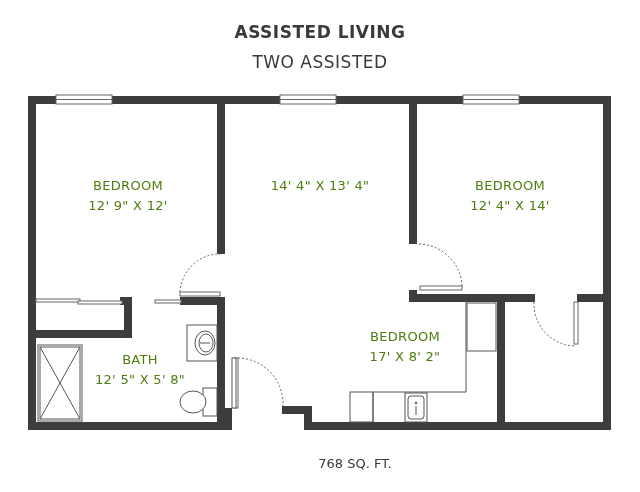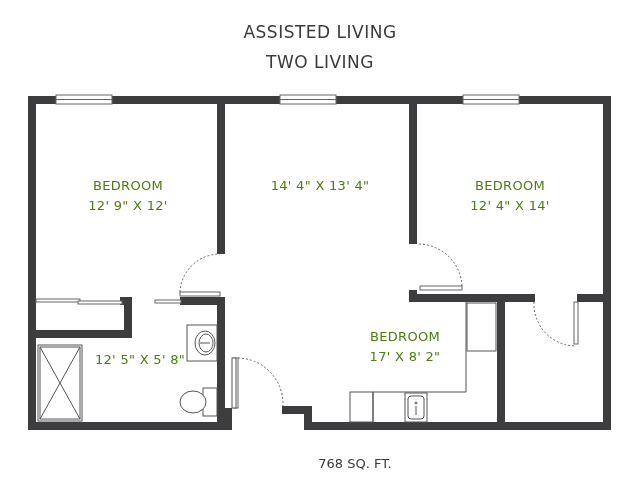--- a/index.html
+++ b/index.html
@@ -1,28 +1,28 @@
 <!DOCTYPE html>
 <html><head>
   <meta charset="utf-8">
   <style>
     html, body { margin: 0; padding: 0; background: #ffffff; }
     body { width: 640px; height: 492px; position: relative; overflow: hidden; font-family: "DejaVu Sans", sans-serif; color: #3a3a3a; }
     .title { position: absolute; left: 0; width: 640px; text-align: center; font-size: 17px; letter-spacing: 0.5px; color: #3a3a3c; }
-    .title.t1 { top: 22px; font-weight: normal; }
+    .title.t1 { top: 22px; font-weight: bold; }
     .title.t2 { top: 52px; }
     .footer { position: absolute; left: 0; width: 640px; top: 456px; text-align: center; font-size: 13px; color: #3a3a3c; padding-left: 35px; }
     svg.plan { position: absolute; left: 0; top: 0; }
     .room-label { position: absolute; text-align: center; font-size: 13px; line-height: 20px; color: #4d7c0f; letter-spacing: 0.3px; }
   </style>
 </head>
 <body>
 
 <div class="title t1">ASSISTED LIVING</div>
-<div class="title t2">TWO LIVING</div>
+<div class="title t2">TWO ASSISTED</div>
 
 <svg class="plan" width="640" height="492" viewBox="0 0 640 492">
   <g fill="#3d3d40">
 
     <rect x="28" y="96" width="583" height="8"></rect>
 
     <rect x="28" y="96" width="8" height="334"></rect>
 
     <rect x="603" y="96" width="8" height="334"></rect>
 
@@ -132,16 +132,17 @@
   <div>BEDROOM</div>
   <div>12' 4" X 14'</div>
 </div>
 
 <div class="room-label" style="left:340px; top:327px; width:130px;">
   <div>BEDROOM</div>
   <div>17' X 8' 2"</div>
 </div>
 
 <div class="room-label" style="left:80px; top:350px; width:120px;">
+  <div>BATH</div>
   <div>12' 5" X 5' 8"</div>
 </div>
 
 <div class="footer">768 SQ. FT.</div>
 
 </body></html>

